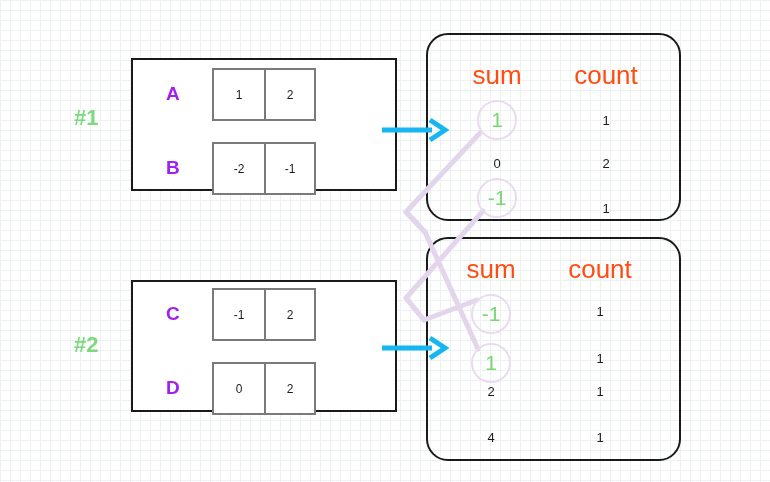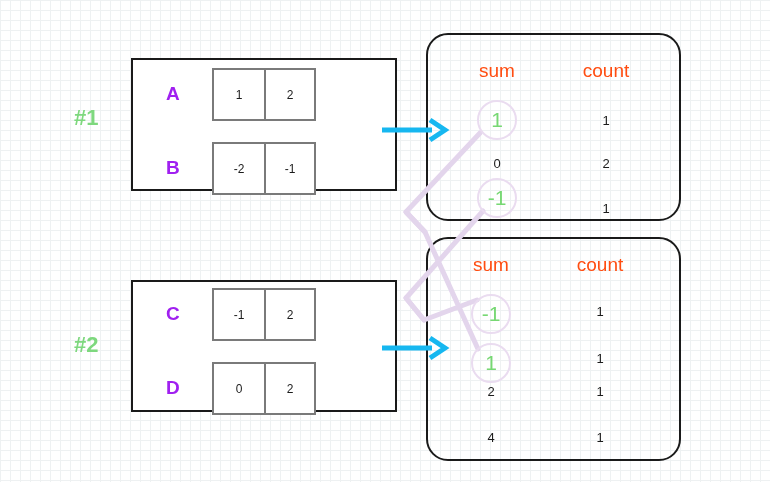--- a/index.html
+++ b/index.html
@@ -75,21 +75,21 @@
   .panel {
     position: absolute;
     border: 2px solid #1a1a1a;
     border-radius: 22px;
     background: transparent;
     box-sizing: border-box;
   }
   .col-head {
     position: absolute;
     color: #ff4d11;
-    font-size: 19px;
+    font-size: 26px;
     font-family: "Liberation Sans", sans-serif;
     white-space: nowrap;
     transform: translateX(-50%);
   }
   .val {
     position: absolute;
     font-size: 13px;
     color: #1b1b1b;
     font-family: "Liberation Sans", sans-serif;
     white-space: nowrap;

